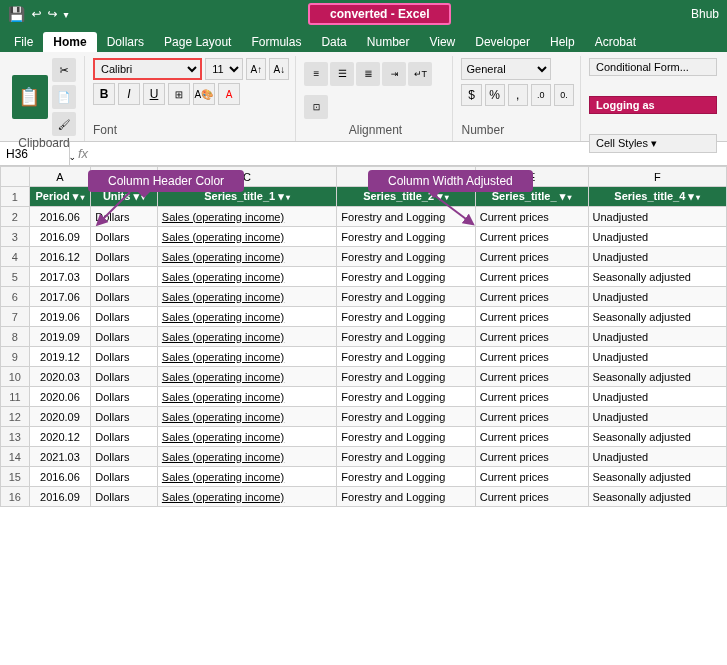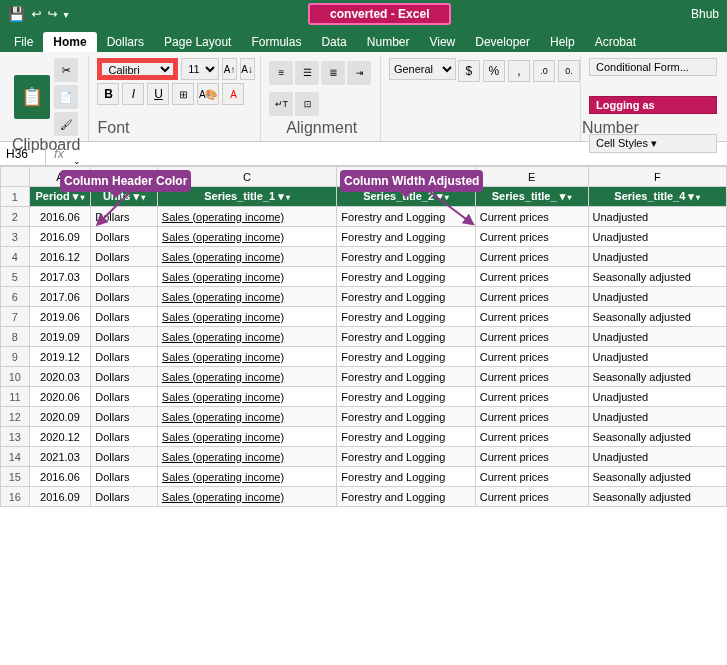--- a/index.html
+++ b/index.html
@@ -61,21 +61,21 @@
     }
     .ribbon-group {
       display: flex;
       flex-direction: column;
       align-items: center;
       padding: 2px 6px;
       border-right: 1px solid #ddd;
       min-width: 60px;
     }
     .ribbon-group-label {
-      font-size: 16px;
+      font-size: 12px;
       color: #555;
       margin-top: auto;
       padding-bottom: 2px;
     }
     .ribbon-icons { display: flex; align-items: center; gap: 3px; flex: 1; }
     .ribbon-icon {
       width: 24px; height: 24px;
       background: #e0e0e0;
       border-radius: 2px;
       display: flex; align-items: center; justify-content: center;
@@ -100,21 +100,21 @@
       display: flex;
       flex-direction: column;
       padding: 2px 6px;
       border-right: 1px solid #ddd;
       gap: 3px;
       min-width: 170px;
     }
     .font-row1 { display: flex; gap: 3px; align-items: center; }
     .font-select {
       width: 120px; height: 22px;
-      border: 5px solid #ef4444;
+      border: 2px solid #ef4444;
       font-size: 11px;
       padding: 0 2px;
     }
     .font-size-select {
       width: 40px; height: 22px;
       border: 1px solid #ccc;
       font-size: 11px;
       padding: 0 2px;
     }
     .font-row2 { display: flex; gap: 3px; align-items: center; }
@@ -125,21 +125,21 @@
       cursor: pointer;
       font-size: 12px;
       display: flex; align-items: center; justify-content: center;
     }
     .font-btn.bold { font-weight: bold; }
     .font-btn.italic { font-style: italic; }
     .font-btn.underline { text-decoration: underline; }
 
     .number-area {
       display: flex;
-      flex-direction: row;
+      flex-direction: column;
       padding: 2px 6px;
       border-right: 1px solid #ddd;
       gap: 2px;
       min-width: 100px;
     }
     .number-select {
       width: 90px; height: 22px;
       border: 1px solid #ccc;
       font-size: 11px;
     }
@@ -168,21 +168,21 @@
 
     
     .formula-bar {
       height: 24px;
       display: flex;
       align-items: center;
       border-bottom: 1px solid #ccc;
       background: #fff;
     }
     .cell-ref {
-      width: 46px;
+      width: 70px;
       border-right: 1px solid #ccc;
       padding: 0 6px;
       font-size: 12px;
       height: 100%;
       display: flex; align-items: center;
     }
     .formula-fx {
       padding: 0 8px;
       color: #888;
       font-style: italic;
@@ -190,26 +190,27 @@
     }
 
     
     .annotation-container {
       position: relative;
     }
     .callout {
       position: absolute;
       background: #8b3a8b;
       color: white;
-      padding: 4px 4px;
+      padding: 4px 20px;
       border-radius: 4px;
       font-size: 12px;
-      font-weight: bold;
+      font-weight: normal;
       z-index: 10;
       white-space: nowrap;
+      margin-left: 28px;
     }
     .callout::after {
       content: '';
       position: absolute;
       border: 6px solid transparent;
     }
     .callout-header-color {
       top: 4px;
       left: 60px;
     }

